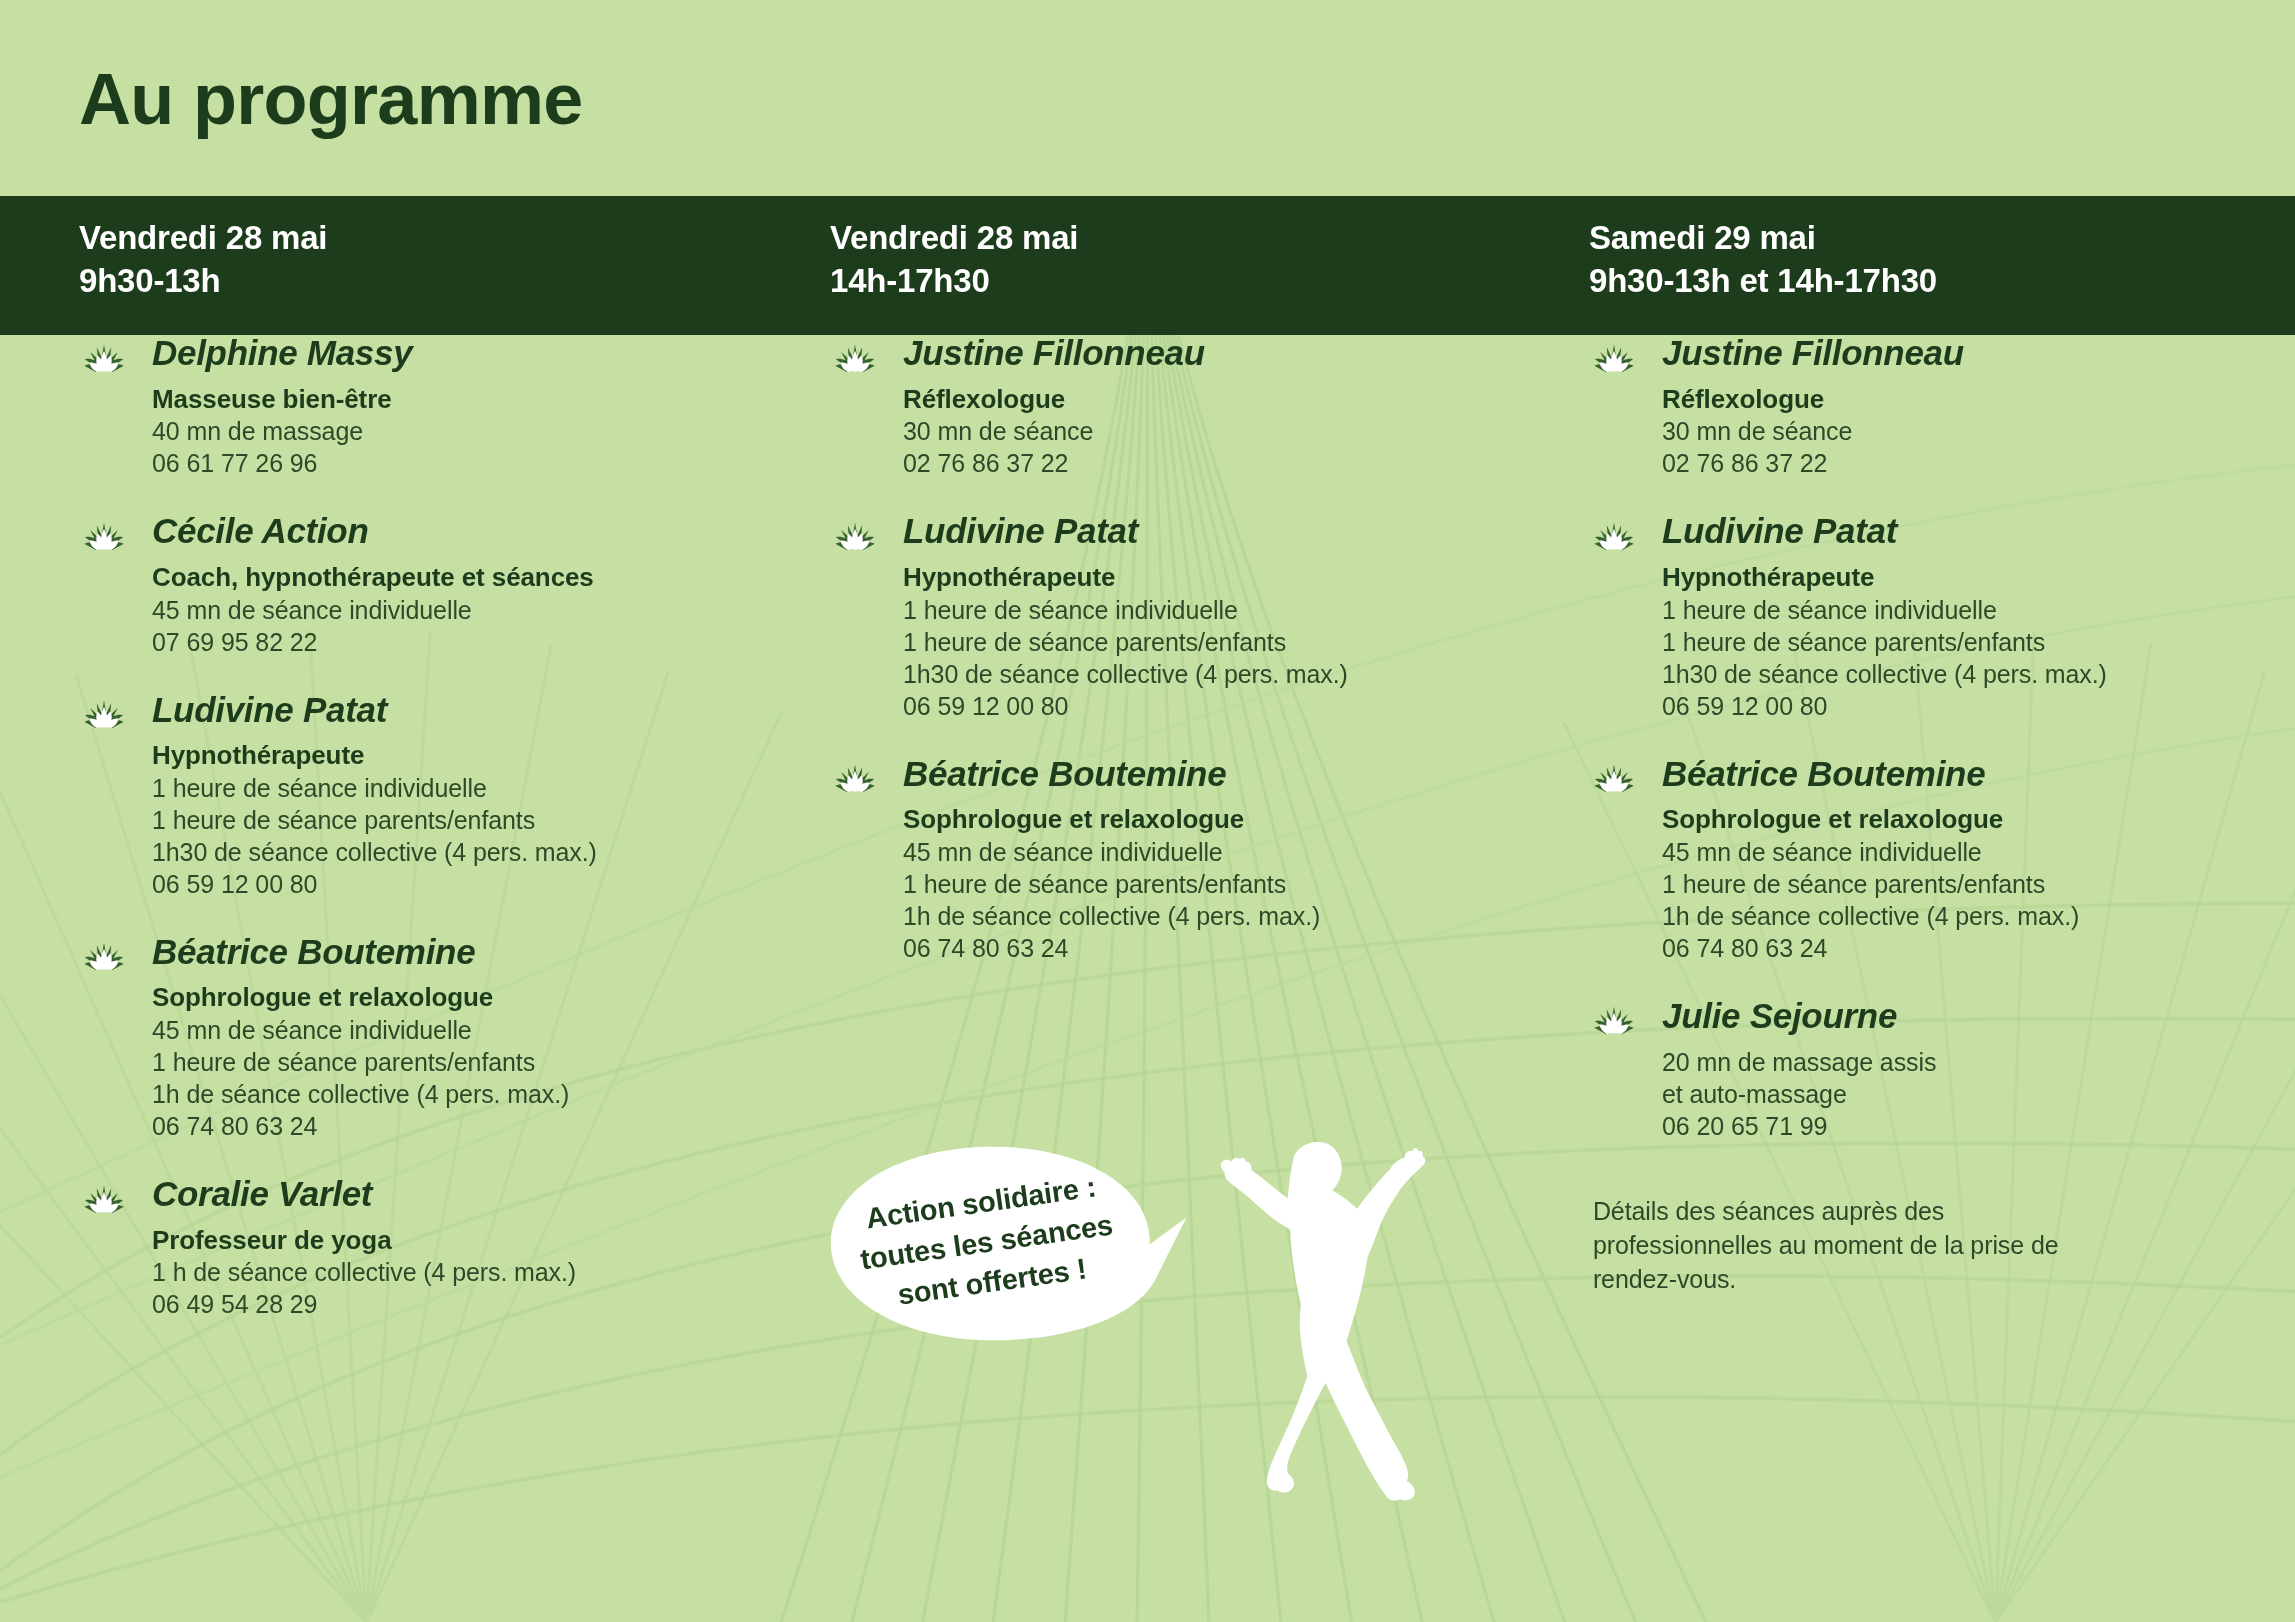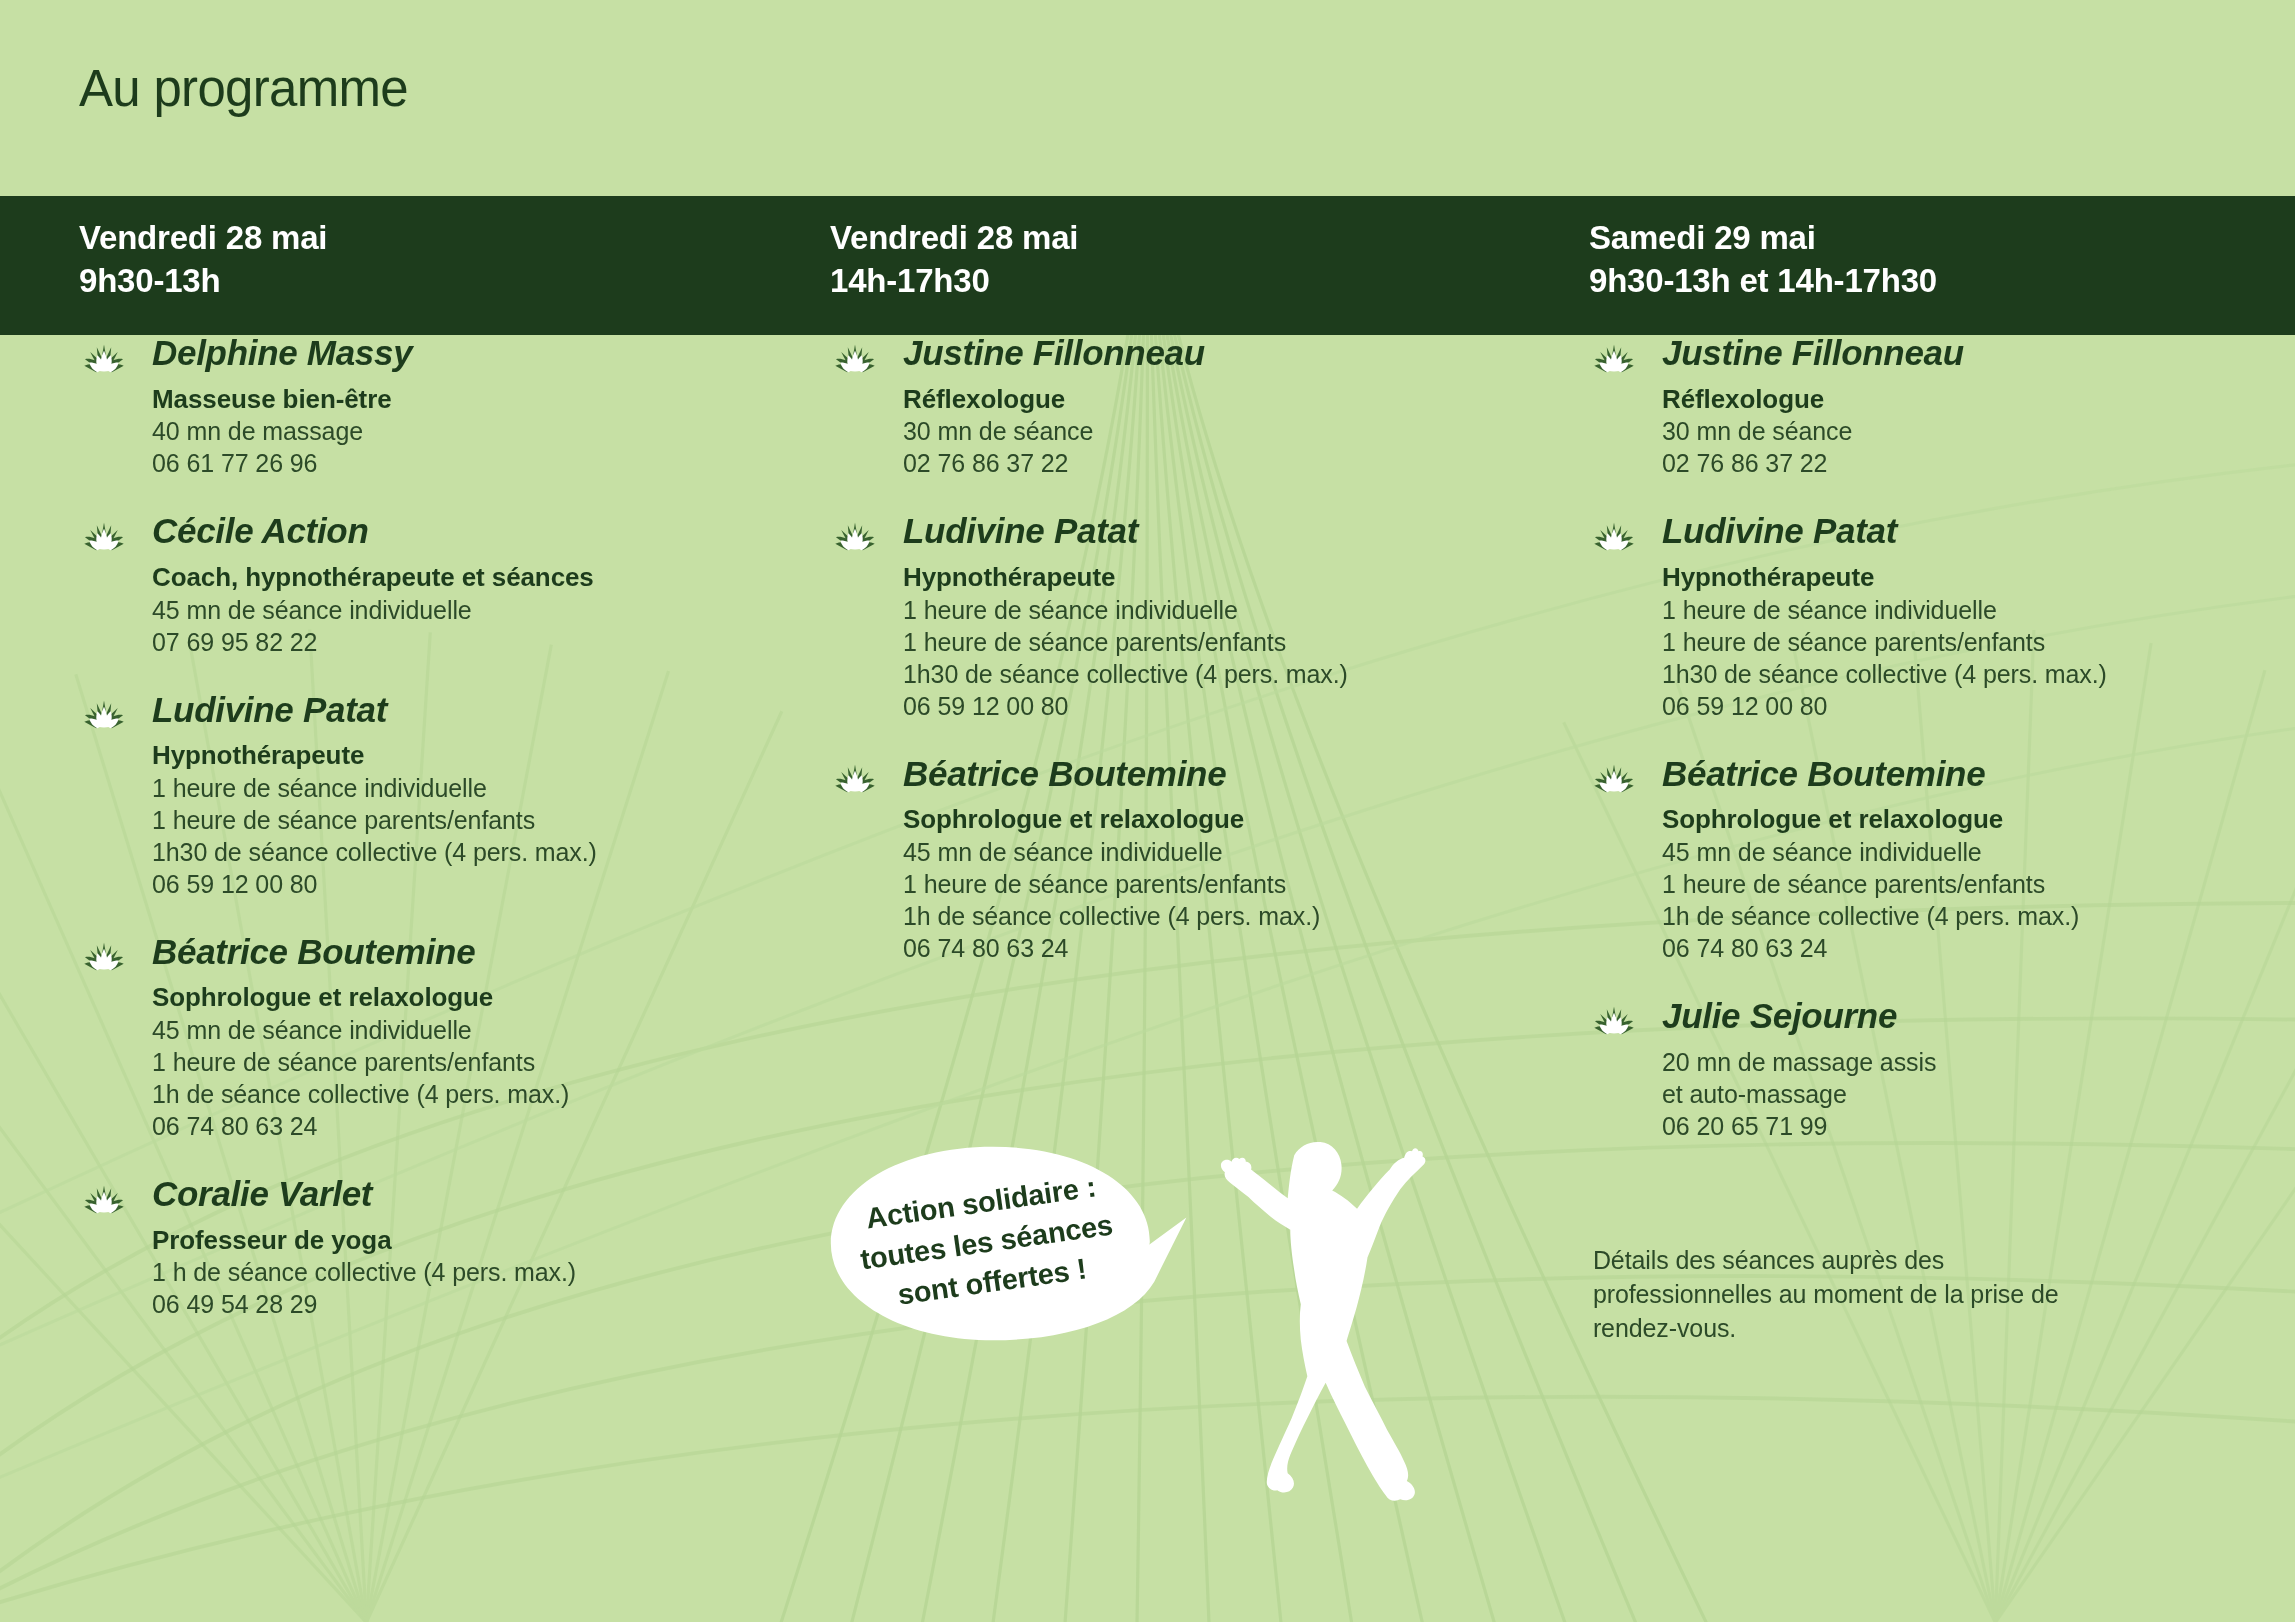--- a/index.html
+++ b/index.html
@@ -23,22 +23,22 @@
     inset: 0;
     pointer-events: none;
     z-index: 0;
   }
 
   
   .title {
     position: absolute;
     left: 79px;
     top: 63px;
-    font-size: 51px;
-    font-weight: 400;
+    font-size: 72px;
+    font-weight: 700;
     letter-spacing: -0.7px;
     color: #1d3c1c;
     z-index: 5;
     line-height: 1;
   }
 
   
   .header-band {
     position: absolute;
     left: 0;
@@ -114,21 +114,21 @@
   .detail-lines {
     font-size: 25px;
     font-weight: 400;
     color: #2c4a28;
     line-height: 1.28;
     letter-spacing: -0.1px;
     white-space: pre-line;
   }
 
   .footnote {
-    margin-top: 102px;
+    margin-top: 53px;
     padding-left: 3.9px;
     font-size: 25px;
     font-weight: 400;
     color: #2c4a28;
     line-height: 1.35;
     letter-spacing: -0.1px;
     white-space: pre-line;
     max-width: 615px;
   }
 

